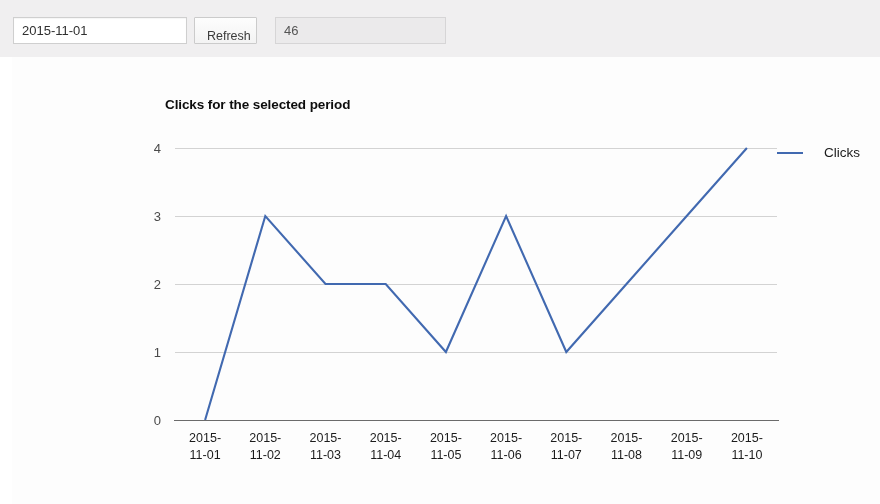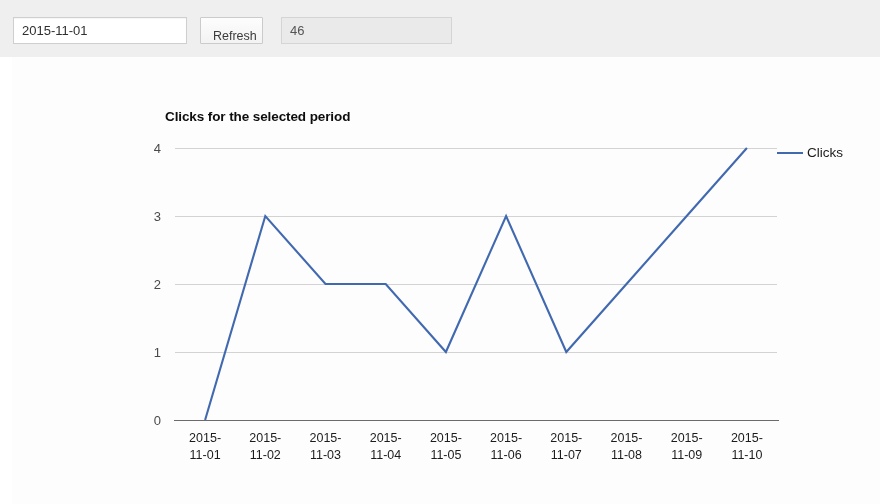--- a/index.html
+++ b/index.html
@@ -44,21 +44,21 @@
     font-size: 13px;
     line-height: 25px;
     padding: 0 0 0 8px;
     outline: none;
     border-radius: 0;
     box-shadow: inset 0 1px 1px rgba(0,0,0,.045);
   }
   #date-to-input { margin-left: 4px; }
 
   #refresh-button {
-    margin-left: 13px;
+    margin-left: 7px;
     width: 63px;
     height: 27px;
     box-sizing: border-box;
     border: 1px solid #cbcbcb;
     background: linear-gradient(#fdfdfd, #f3f3f3);
     color: #3b3b3b;
     font-family: "Liberation Sans", sans-serif;
     font-size: 12.5px;
     line-height: 1;
     padding: 12px;
@@ -97,21 +97,21 @@
   #chart-area {
     position: absolute;
     left: 0;
     top: 0;
     width: 868px;
     height: 447px;
   }
   #chart-title {
     position: absolute;
     left: 153px;
-    top: 52px;
+    top: 40px;
     font-family: "Liberation Sans", sans-serif;
     font-size: 13.5px;
     font-weight: bold;
     color: #0d0d0d;
     letter-spacing: -0.1px;
     white-space: nowrap;
   }
   #plot-svg {
     position: absolute;
     left: 0;
@@ -154,21 +154,21 @@
     display: flex;
     align-items: center;
   }
   #legend-swatch {
     width: 26px;
     height: 0;
     border-top: 2px solid #4169b0;
     display: block;
   }
   #legend-label {
-    margin-left: 4px;
+    margin-left: 21px;
     font-family: "Liberation Sans", sans-serif;
     font-size: 13.5px;
     color: #1b1b1b;
     white-space: nowrap;
   }
 </style>
 </head>
 <body>
 
 <div id="toolbar-band">

